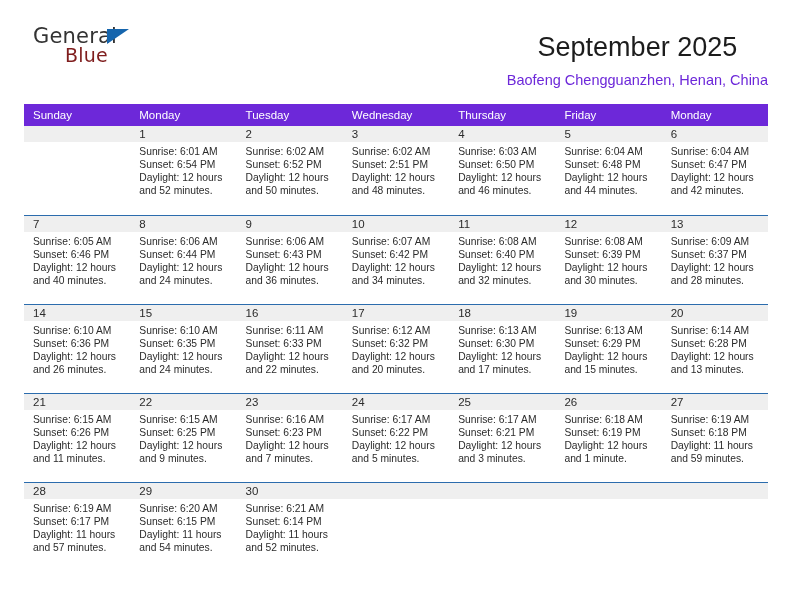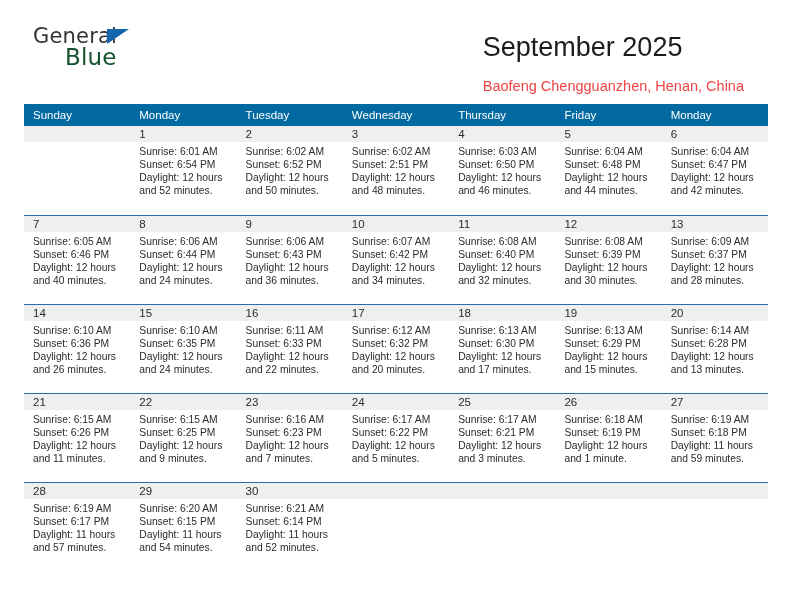--- a/index.html
+++ b/index.html
@@ -51,57 +51,57 @@
     top: 5px;
     width: 0;
     height: 0;
     border-left: 22px solid #1565ad;
     border-bottom: 15px solid transparent;
   }
   .brand-blue {
     position: absolute;
     left: 32px;
     top: 20px;
-    font-size: 23px;
+    font-size: 19px;
     letter-spacing: 0.2px;
-    color: #14532d;
+    color: #7f1d1d;
     font-family: "DejaVu Sans", sans-serif;
   }
   .title-block {
     position: absolute;
-    right: 48px;
+    right: 24px;
     top: 30px;
-    text-align: left;
+    text-align: center;
   }
   .cal-title {
     font-size: 27px;
     color: #1c1c1c;
     line-height: 34px;
     font-weight: normal;
     white-space: nowrap;
   }
   .cal-subtitle {
-    margin-top: 13px;
+    margin-top: 7px;
     font-size: 14.5px;
-    color: #ef4444;
+    color: #6d28d9;
     line-height: 18px;
     white-space: nowrap;
   }
 
   
   .calendar {
     position: absolute;
     left: 24px;
     top: 104px;
     width: 744px;
     border-collapse: collapse;
     table-layout: fixed;
   }
   .calendar th {
-    background: #0369a1;
+    background: #6d28d9;
     color: #ffffff;
     font-size: 11.5px;
     font-weight: normal;
     text-align: left;
     padding: 5px 0 5px 9px;
     height: 19px;
     box-sizing: border-box;
     border: none;
   }
   .week-row > td {

